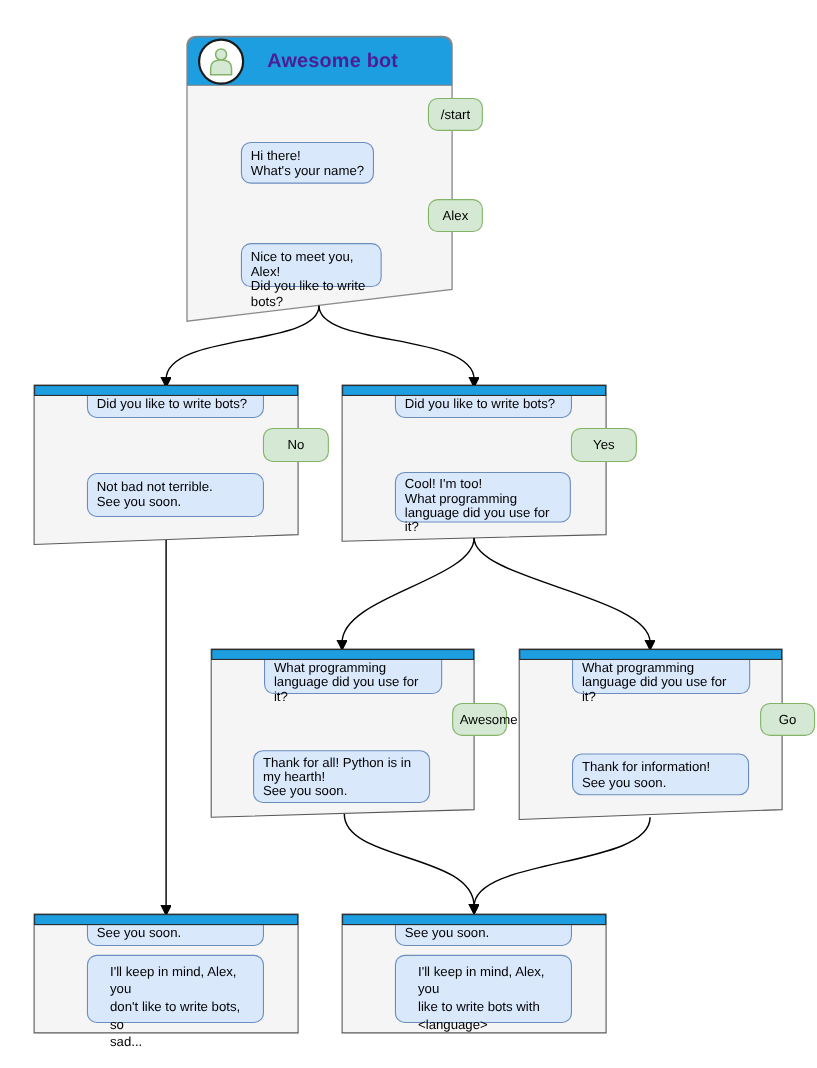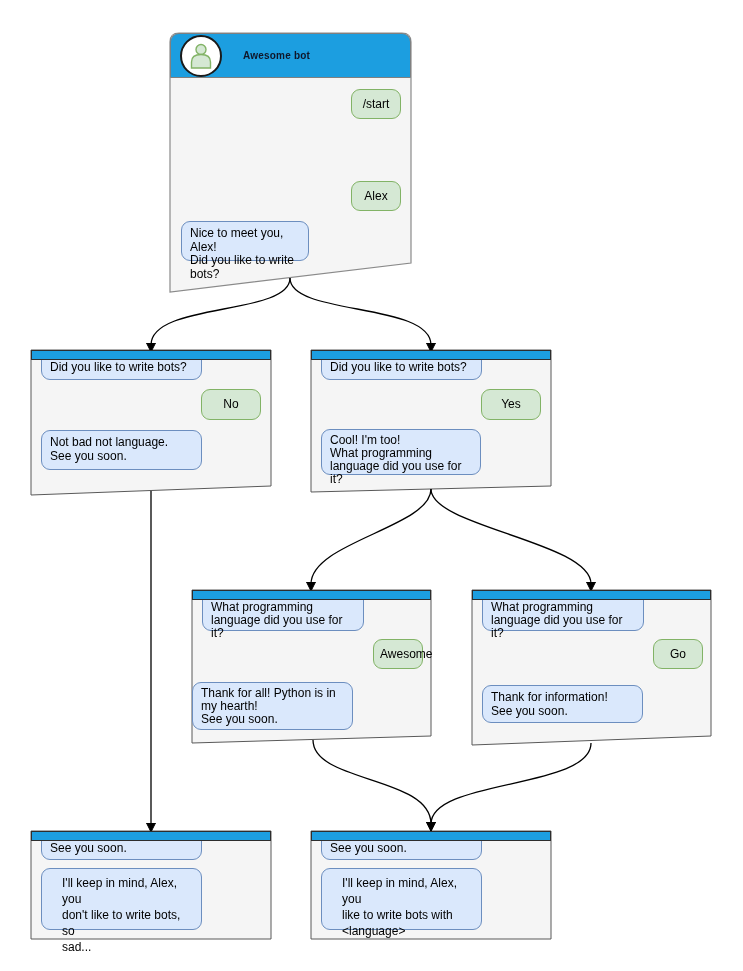--- a/index.html
+++ b/index.html
@@ -1,34 +1,34 @@
 <!DOCTYPE html>
 <html><head>
 <meta charset="utf-8">
 <style>
   html,body{margin:0;padding:0;background:#fff;}
   .canvas{position:relative;width:743px;height:971px;background:#ffffff;
           font-family:"Liberation Sans",sans-serif;color:#000;overflow:hidden;}
   .layer{position:absolute;left:0;top:0;z-index:0;}
   
   .b{position:absolute;box-sizing:border-box;z-index:1;font-size:12px;line-height:13.5px;
-     border-radius:9px;white-space:pre-line;}
+     border-radius:9px;white-space:pre-line;margin-left:38px;}
   .bot{background:#dae8fc;border:1px solid #6c8ebf;padding:5px 8px;}
   .user{background:#d5e8d4;border:1px solid #82b366;padding:8px 6px;text-align:center;}
   .clip{padding-top:10px;}               
   .tall{line-height:16px;padding:6px 20px;}
   
   .hdr{position:absolute;box-sizing:border-box;background:#1c9ee0;z-index:2;}
   .hdr-sm{height:10px;border:1px solid #2d2d2d;}
   .hdr-start{left:170px;top:33px;width:241px;height:45px;border:1px solid #808080;
              border-radius:9px 9px 0 0;display:flex;align-items:center;
              padding-left:9px;gap:21px;}
   .avatar{width:38px;height:38px;background:#fff;border:2px solid #1a1a1a;border-radius:50%;
           display:flex;align-items:center;justify-content:center;flex:0 0 auto;}
-  .hdr-title{color:#0f172a;font-weight:bold;font-size:10px;letter-spacing:.2px;}
+  .hdr-title{color:#4c1d95;font-weight:bold;font-size:18px;letter-spacing:.2px;}
 </style>
 </head>
 <body>
 
 <div class="canvas">
 
   <svg class="layer" width="743" height="971" viewBox="0 0 743 971">
     <defs>
       <marker id="arr" markerWidth="12" markerHeight="12" refX="2" refY="4.5" orient="auto" markerUnits="userSpaceOnUse">
         <path d="M0,0 L9,4.5 L0,9 Z" fill="#000" stroke="#000"></path>
@@ -57,28 +57,30 @@
   <div class="hdr hdr-start">
     <span class="avatar">
       <svg width="30" height="30" viewBox="0 0 30 30">
         <circle cx="15" cy="8.5" r="5" fill="#d5e8d4" stroke="#82b366" stroke-width="1.4"></circle>
         <path d="M5.5,27 L5.5,21 Q5.5,13.5 15,13.5 Q24.5,13.5 24.5,21 L24.5,27 Z" fill="#d5e8d4" stroke="#82b366" stroke-width="1.4"></path>
       </svg>
     </span>
     <span class="hdr-title">Awesome bot</span>
   </div>
   <div class="b user" style="left:351px;top:89px;width:50px;height:30px">/start</div>
+  <div class="b bot" style="left:181px;top:129px;width:121px;height:38px">Hi there!
+What's your name?</div>
   <div class="b user" style="left:351px;top:181px;width:50px;height:30px">Alex</div>
   <div class="b bot" style="left:181px;top:221px;width:128px;height:40px">Nice to meet you, Alex!
 Did you like to write bots?</div>
 
   <div class="hdr hdr-sm" style="left:31px;top:350px;width:240px"></div>
   <div class="b bot clip" style="left:41px;top:350px;width:161px;height:30px">Did you like to write bots?</div>
   <div class="b user" style="left:201px;top:389px;width:60px;height:31px">No</div>
-  <div class="b bot" style="left:41px;top:430px;width:161px;height:40px">Not bad not language.
+  <div class="b bot" style="left:41px;top:430px;width:161px;height:40px">Not bad not terrible.
 See you soon.</div>
 
   <div class="hdr hdr-sm" style="left:311px;top:350px;width:240px"></div>
   <div class="b bot clip" style="left:321px;top:350px;width:161px;height:30px">Did you like to write bots?</div>
   <div class="b user" style="left:481px;top:389px;width:60px;height:31px">Yes</div>
   <div class="b bot" style="left:321px;top:429px;width:160px;height:46px;line-height:13px;padding:3.5px 8px">Cool! I'm too!
 What programming
 language did you use for it?</div>
 
   <div class="hdr hdr-sm" style="left:192px;top:590px;width:239px"></div>

